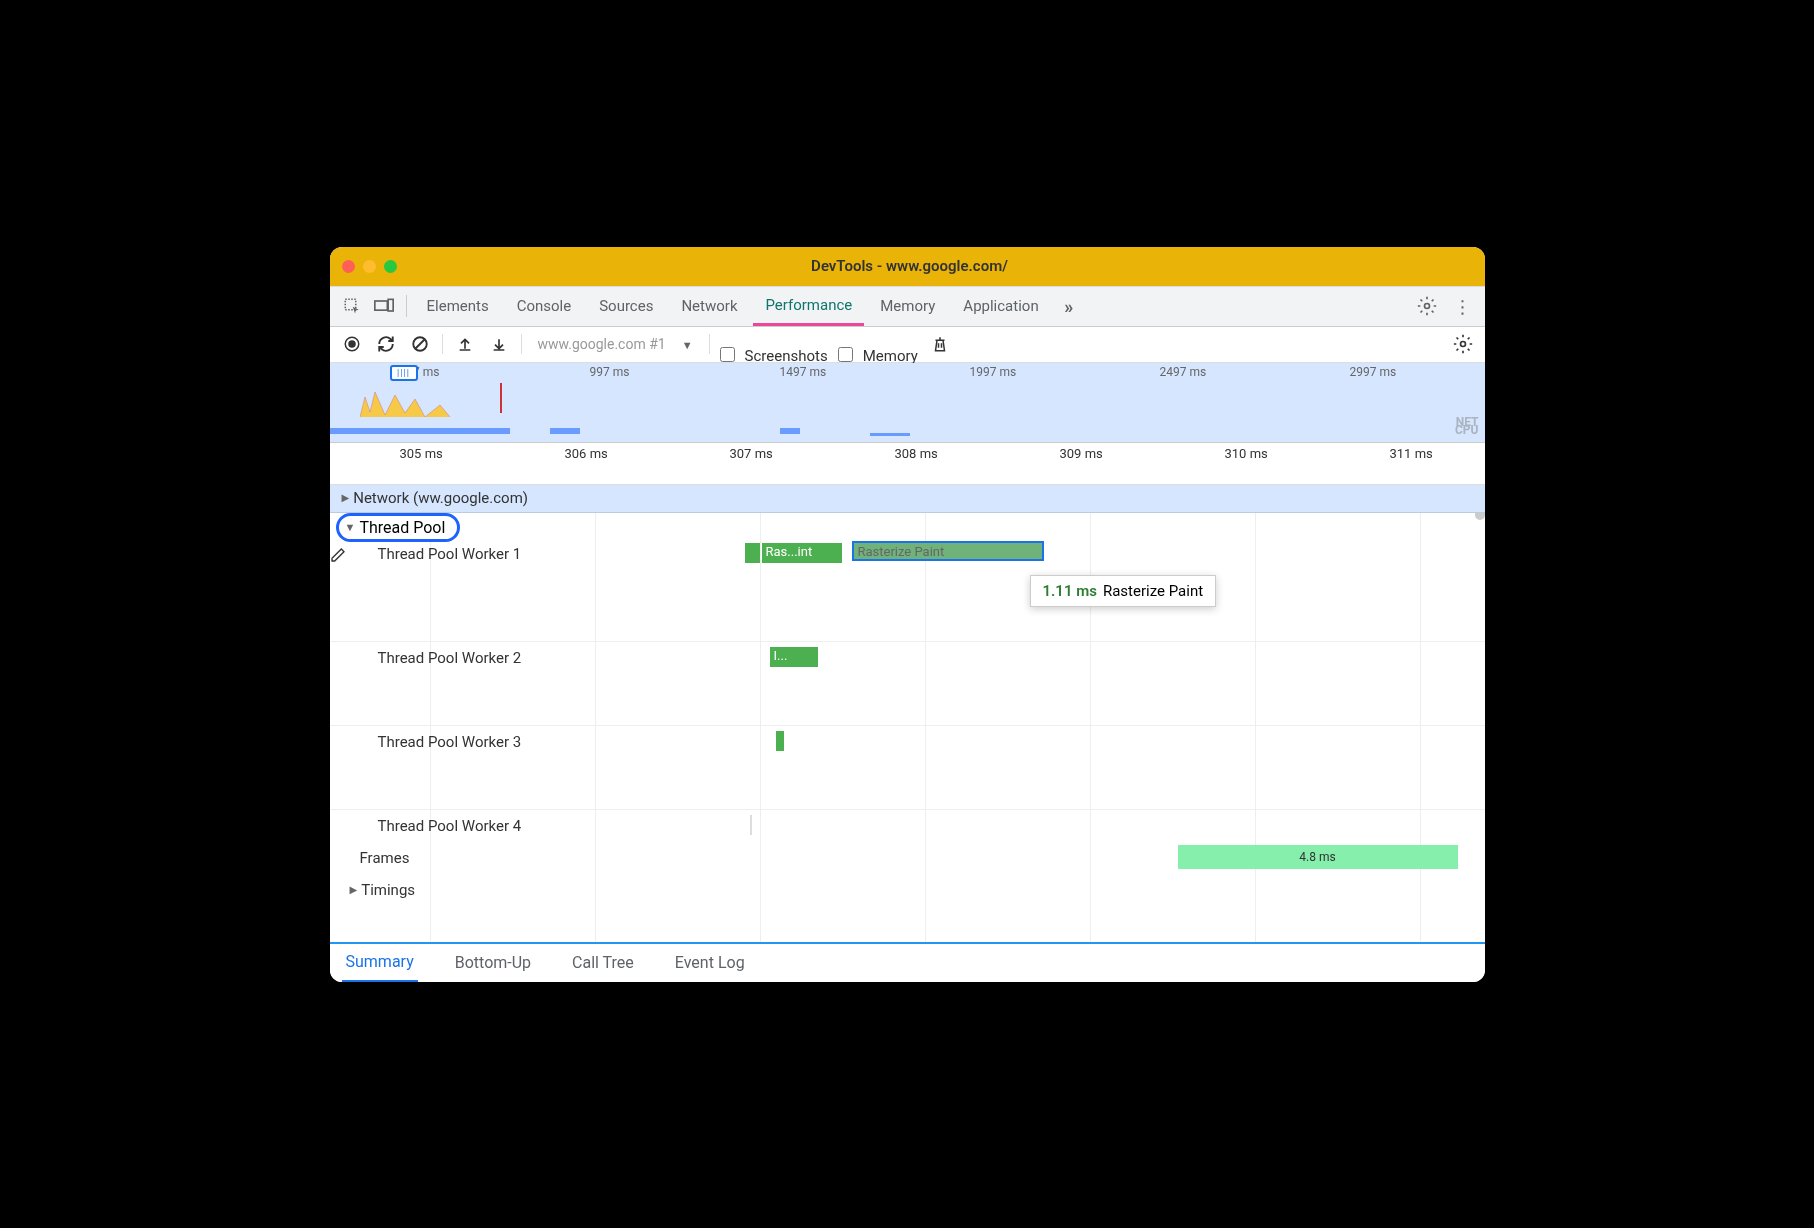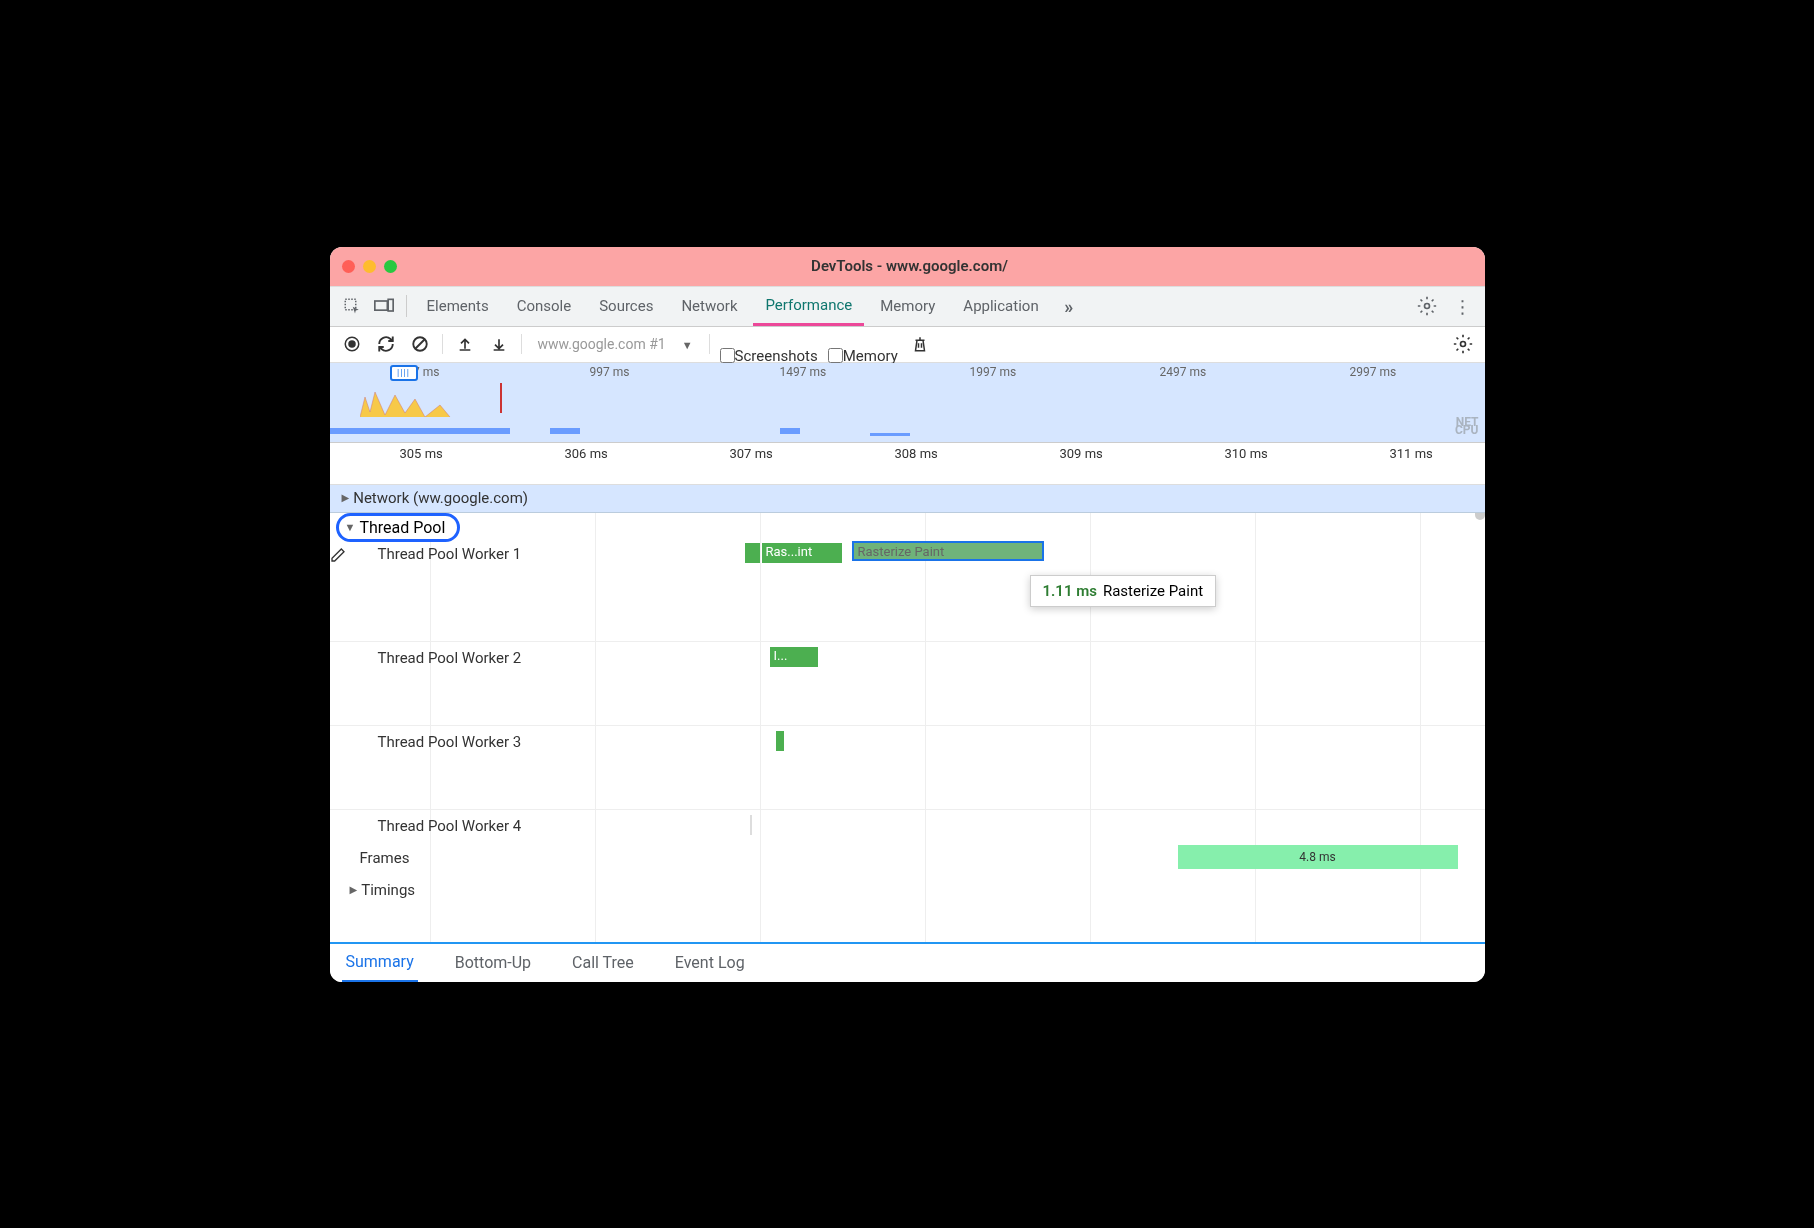--- a/index.html
+++ b/index.html
@@ -1,35 +1,35 @@
 <!DOCTYPE html>
 <html><head>
 <meta charset="utf-8">
 <style>
   * { box-sizing: border-box; margin: 0; padding: 0; font-family: -apple-system, BlinkMacSystemFont, "Segoe UI", Roboto, sans-serif; }
   body { background: #000; width: 1814px; height: 1228px; display: flex; align-items: center; justify-content: center; }
   .window { width: 1155px; height: 735px; background: #fff; border-radius: 12px; overflow: hidden; box-shadow: 0 20px 60px rgba(0,0,0,0.5); display: flex; flex-direction: column; }
-  .titlebar { height: 40px; background: #fca5a5; display: flex; align-items: center; padding: 0 12px; border-bottom: 1px solid #ddd; }
+  .titlebar { height: 40px; background: #eab308; display: flex; align-items: center; padding: 0 12px; border-bottom: 1px solid #ddd; }
   .traffic { display: flex; gap: 8px; }
   .tl { width: 13px; height: 13px; border-radius: 50%; }
   .tl.red { background: #ff5f57; }
   .tl.yellow { background: #febc2e; }
   .tl.green { background: #28c840; }
   .title-text { flex: 1; text-align: center; font-size: 15px; font-weight: 600; color: #333; }
   .tabbar { height: 40px; background: #f1f3f4; display: flex; align-items: center; padding: 0 8px; gap: 4px; border-bottom: 1px solid #ccc; }
   .tabbar .icon-btn { width: 28px; height: 28px; display: flex; align-items: center; justify-content: center; color: #5f6368; cursor: pointer; }
   .tabbar .sep { width: 1px; height: 22px; background: #ccc; margin: 0 4px; }
   .tab { padding: 0 12px; font-size: 15px; color: #5f6368; height: 40px; display: flex; align-items: center; cursor: pointer; }
   .tab.active { color: #0f766e; border-bottom: 3px solid #ec4899; }
   .tabbar .right { margin-left: auto; display: flex; align-items: center; gap: 8px; }
   .toolbar { height: 36px; background: #fff; display: flex; align-items: center; padding: 0 10px; gap: 10px; border-bottom: 1px solid #ddd; }
   .toolbar .icon-btn { width: 24px; height: 24px; display: flex; align-items: center; justify-content: center; color: #5f6368; cursor: pointer; }
   .toolbar .sep { width: 1px; height: 20px; background: #ddd; }
   .recsel { color: #999; font-size: 14px; display: flex; align-items: flex-end; gap: 16px; padding: 0 6px; cursor: pointer; }
-  .chklabel { display: flex; align-items: center; gap: 0; font-size: 15px; color: #333; margin-top: 23px; }
+  .chklabel { display: flex; gap: 10px; font-size: 15px; color: #333; margin-top: 23px; }
   .chklabel input { width: 15px; height: 15px; }
   .overview { height: 80px; background: #d6e6ff; position: relative; border-bottom: 1px solid #ccc; }
   .overview-ticks { position: absolute; top: 2px; left: 0; right: 0; height: 16px; display: flex; font-size: 12px; color: #666; }
   .ovtick { position: absolute; }
   .cpu-label, .net-label { position: absolute; right: 6px; font-size: 12px; font-weight: 700; color: #aab4c0; }
   .cpu-label { top: 28px; margin-top: 32px; } .net-label { top: 52px; }
   .ov-handle { position: absolute; top: 2px; width: 28px; height: 16px; background: #fff; border: 2px solid #1a73e8; border-radius: 3px; display: flex; align-items: center; justify-content: center; font-size: 9px; color: #1a73e8; letter-spacing: 1px; }
   .ov-net { position: absolute; bottom: 8px; height: 6px; background: #6a9cff; }
   .timeline-ruler { height: 42px; display: flex; position: relative; border-bottom: 1px solid #ddd; background: #fff; }
   .tr-tick { position: absolute; font-size: 13px; color: #333; top: 3px; }

